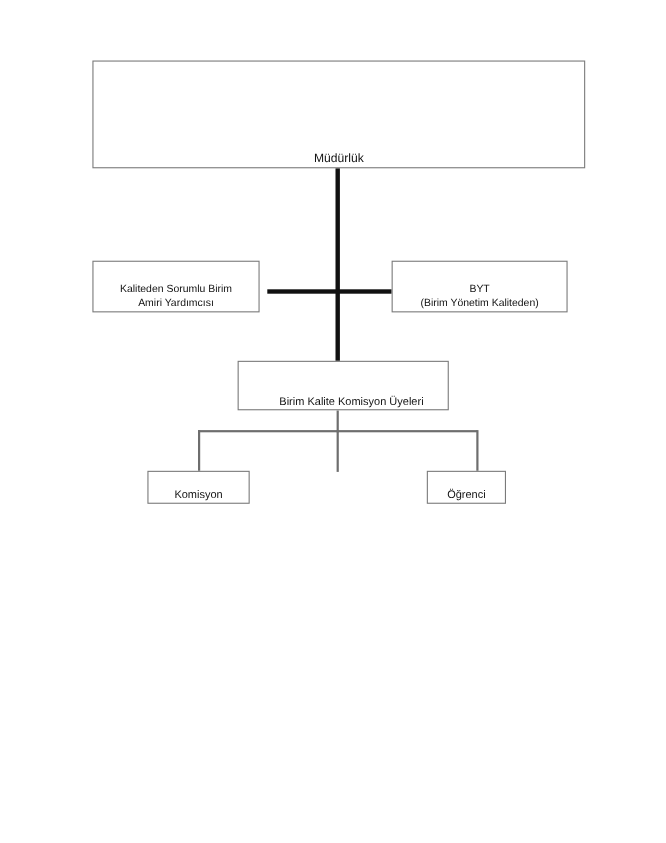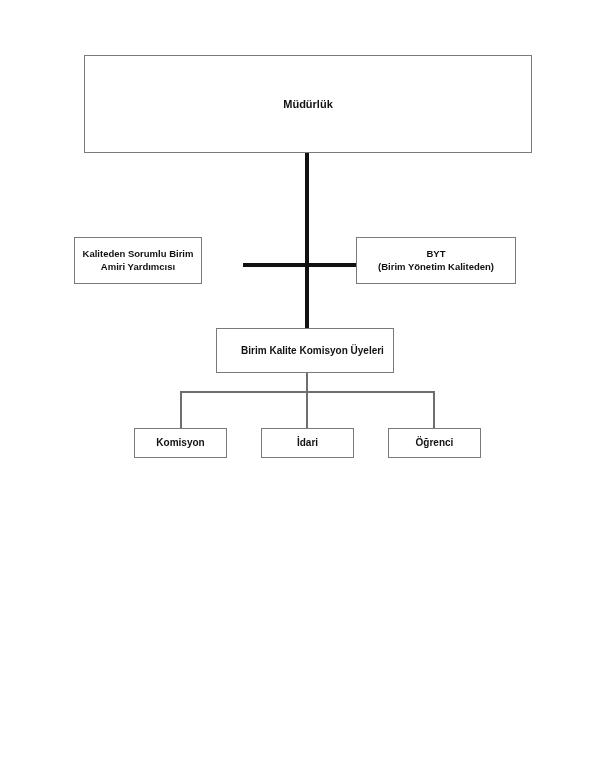--- a/index.html
+++ b/index.html
@@ -16,60 +16,59 @@
     height: 766px;
     background: #ffffff;
     overflow: hidden;
   }
   .node {
     position: absolute;
     box-sizing: border-box;
     background: #ffffff;
     border: 1px solid #7a7a7a;
     display: flex;
-    align-items: center;
+    align-items: flex-end;
     justify-content: center;
     text-align: center;
     color: #111111;
     z-index: 3;
-    font-weight: bold;
   }
   .node .label {
     line-height: 1.35;
     padding: 0 6px;
   }
 
   
   #node-mudurluk {
     left: 84px;  top: 55px;  width: 448px;  height: 98px;
     font-size: 11px;
   }
   #node-kalite-yrd {
-    left: 74px;  top: 237px; width: 128px; height: 47px;
+    left: 84px;  top: 237px; width: 152px; height: 47px;
     font-size: 9.5px;
   }
   #node-byt {
     left: 356px; top: 237px; width: 160px; height: 47px;
     font-size: 9.5px;
   }
   #node-komisyon {
-    left: 216px; top: 328px; width: 178px; height: 45px;
+    left: 216px; top: 328px; width: 192px; height: 45px;
     font-size: 10px;
     padding-left: 15px;
   }
   #node-akademik {
     left: 134px; top: 428px; width: 93px; height: 30px;
     font-size: 10px;
   }
   #node-idari {
     left: 261px; top: 428px; width: 93px; height: 30px;
     font-size: 10px;
   }
   #node-ogrenci {
-    left: 388px; top: 428px; width: 93px; height: 30px;
+    left: 388px; top: 428px; width: 72px; height: 30px;
     font-size: 10px;
   }
 
   
   .conn {
     position: absolute;
     background: #111111;
     z-index: 1;
   }
   .conn-thin {
@@ -131,21 +130,18 @@
   </div>
 
   <div class="node" id="node-komisyon">
     <span class="label">Birim Kalite Komisyon Üyeleri</span>
   </div>
 
   <div class="node" id="node-akademik">
     <span class="label">Komisyon</span>
   </div>
 
-  <div class="node" id="node-idari">
-    <span class="label">İdari</span>
-  </div>
 
   <div class="node" id="node-ogrenci">
     <span class="label">Öğrenci</span>
   </div>
 
 </div>
 
 </body></html>

